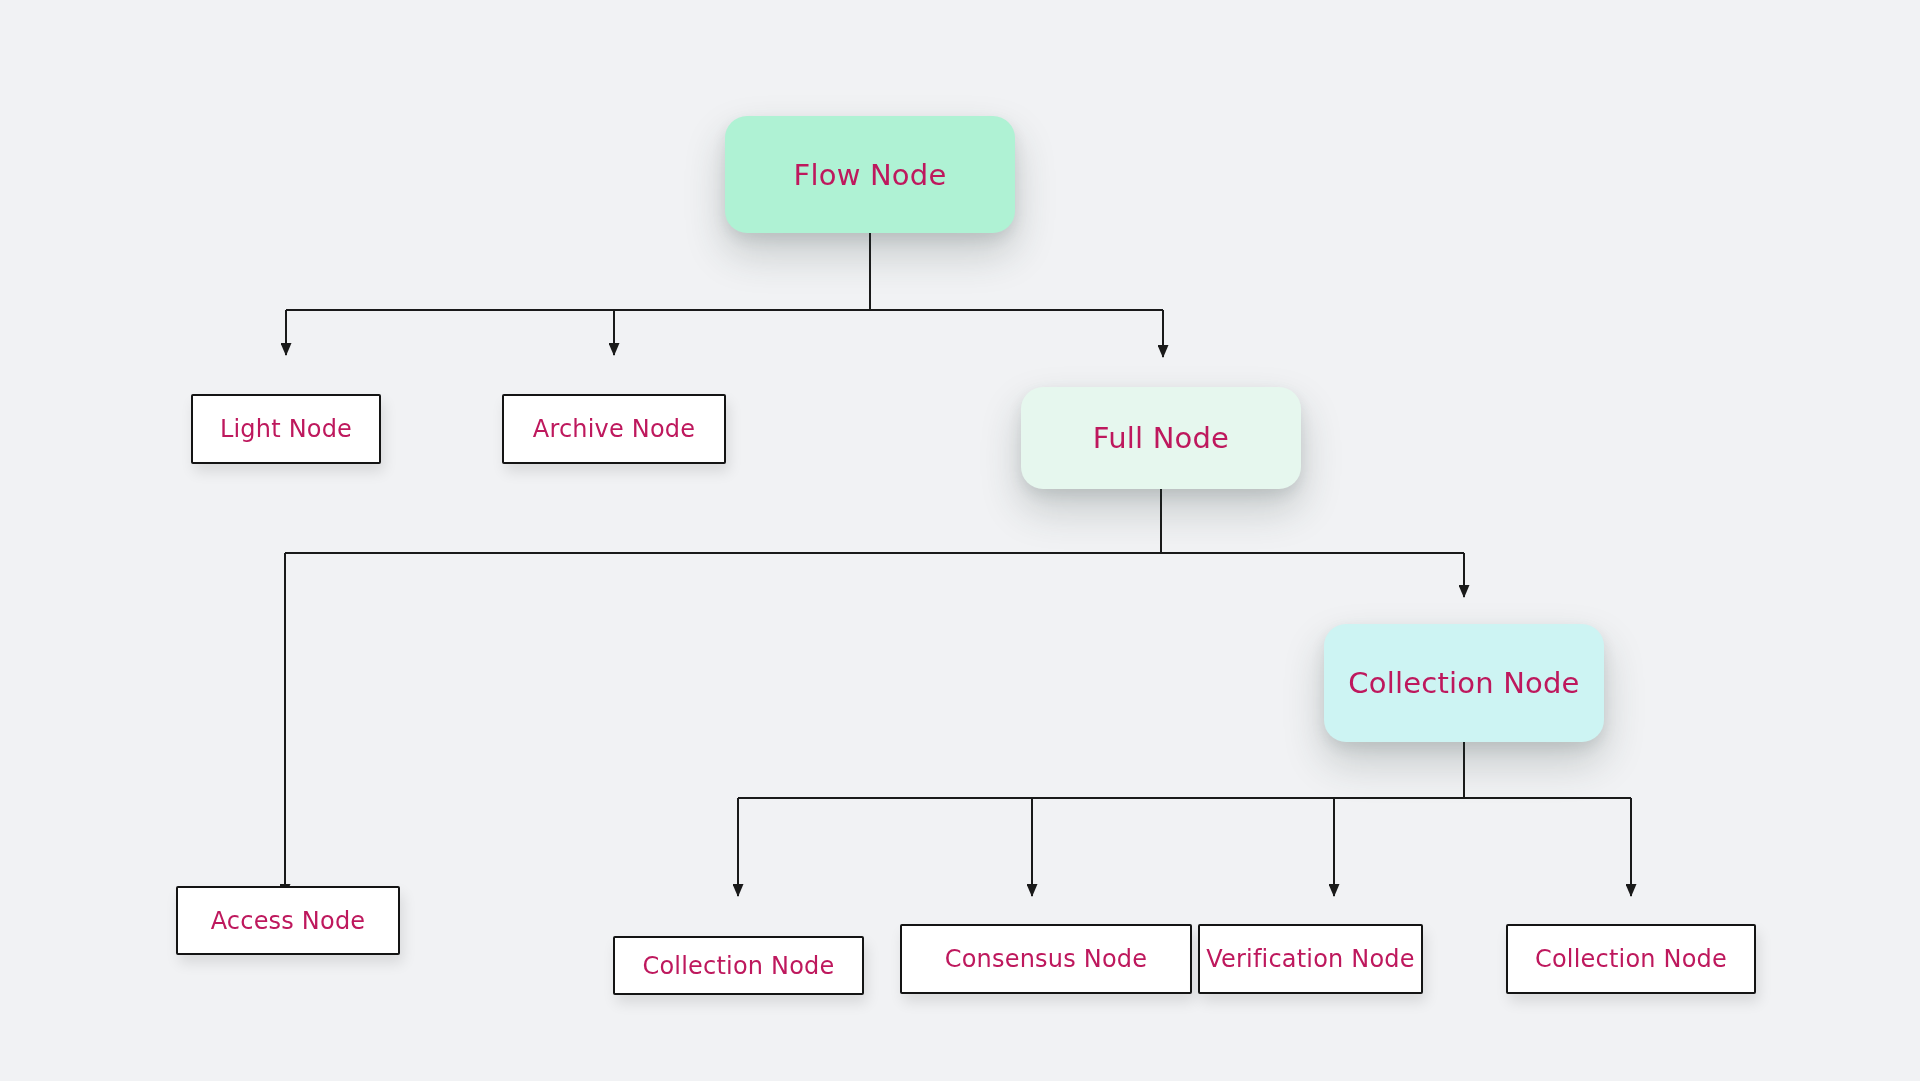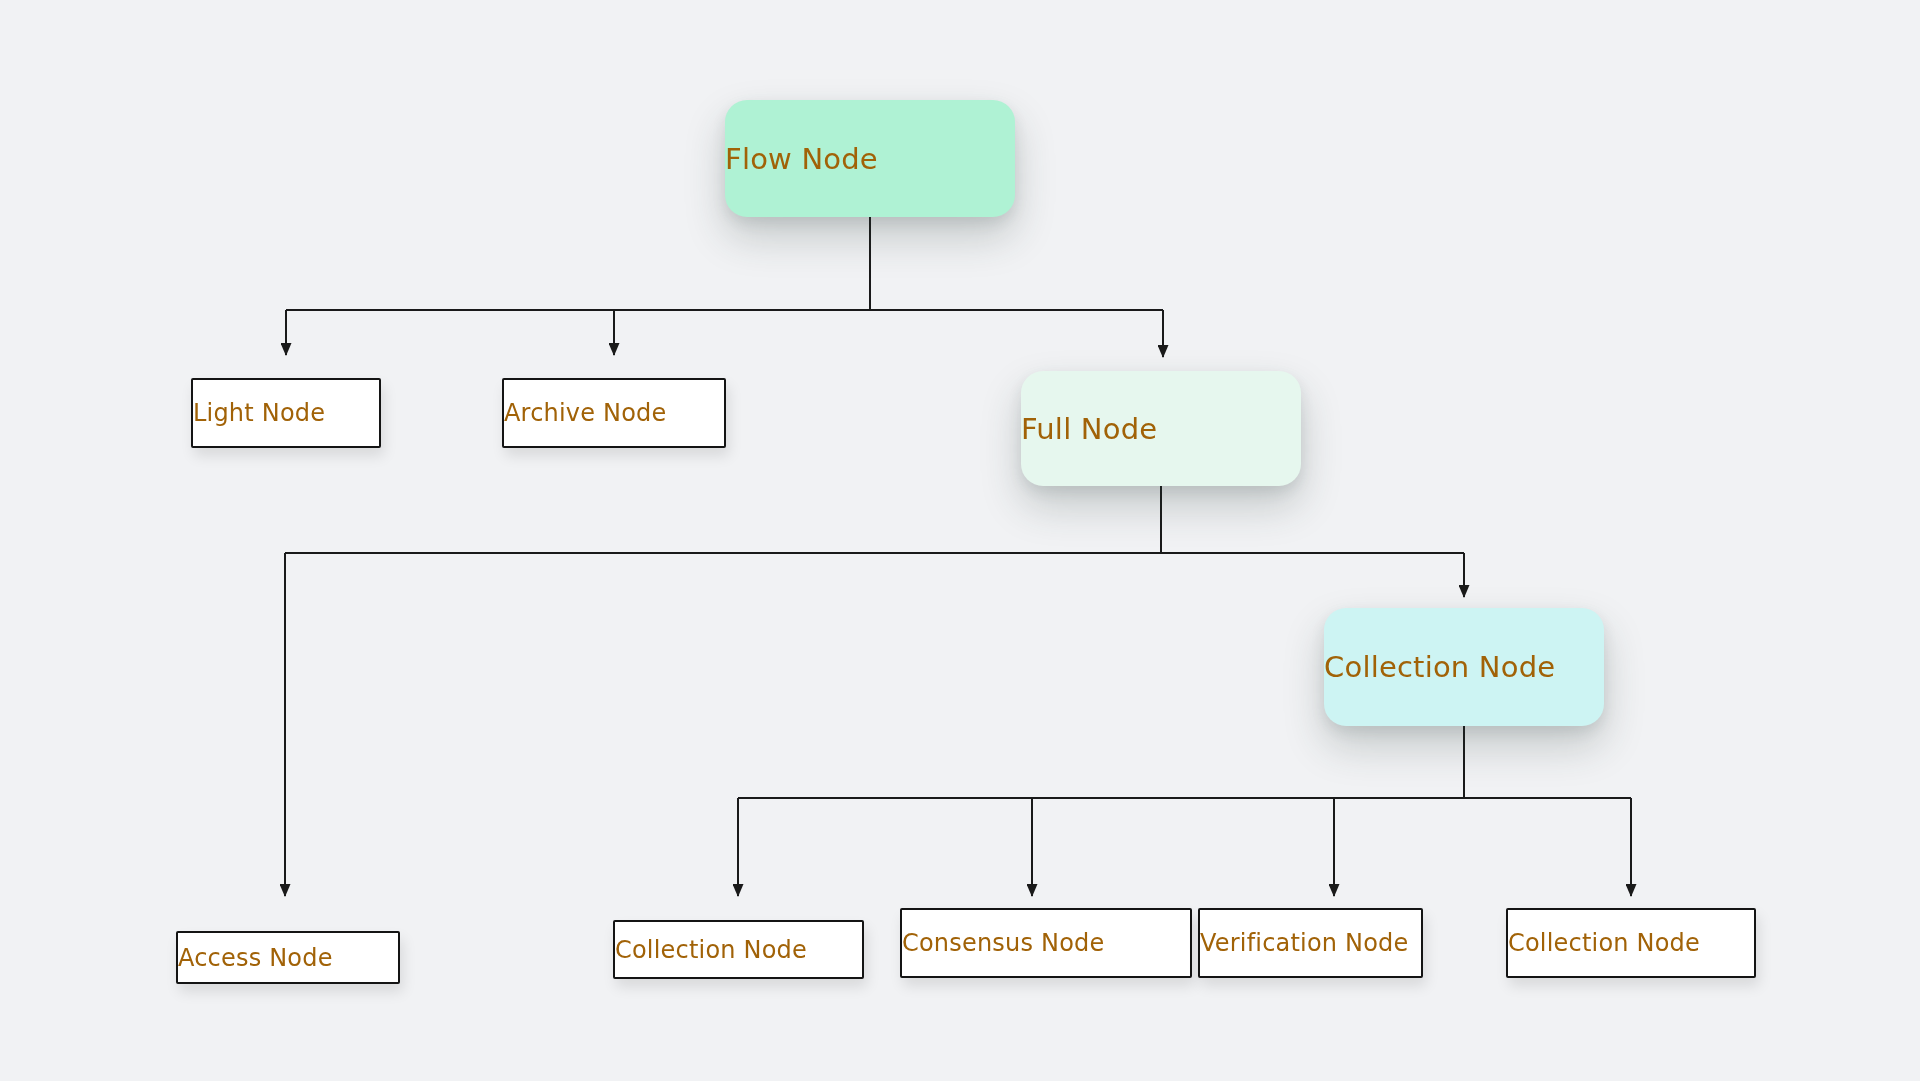--- a/index.html
+++ b/index.html
@@ -19,23 +19,25 @@
     position: absolute;
     left: 0;
     top: 0;
     width: 1920px;
     height: 1081px;
   }
   .node {
     position: absolute;
     display: flex;
     align-items: center;
-    color: #a16207;
+    justify-content: center;
+    color: #be185d;
     white-space: nowrap;
     box-sizing: border-box;
+    margin-top: 16px;
   }
   .node.branch {
     border-radius: 22px;
     font-size: 29px;
     font-weight: 500;
     letter-spacing: 0.2px;
     box-shadow: 0 20px 40px rgba(40, 60, 55, 0.22), 0 6px 14px rgba(40, 60, 55, 0.10);
   }
   .node.leaf {
     background: #FFFFFF;
@@ -85,29 +87,29 @@
   </div>
 
   <div class="node leaf" style="left: 191px; top: 378px; width: 190px; height: 70px; background: rgb(255, 255, 255);">
     <span>Light Node</span>
   </div>
 
   <div class="node leaf" style="left: 502px; top: 378px; width: 224px; height: 70px; background: rgb(255, 255, 255);">
     <span>Archive Node</span>
   </div>
 
-  <div class="node branch" style="left: 1021px; top: 371px; width: 280px; height: 115px; background: rgb(230, 247, 238);">
+  <div class="node branch" style="left: 1021px; top: 371px; width: 280px; height: 102px; background: rgb(230, 247, 238);">
     <span>Full Node</span>
   </div>
 
   <div class="node branch" style="left: 1324px; top: 608px; width: 280px; height: 118px; background: rgb(205, 244, 243);">
     <span>Collection Node</span>
   </div>
 
-  <div class="node leaf" style="left: 176px; top: 931px; width: 224px; height: 53px; background: rgb(255, 255, 255);">
+  <div class="node leaf" style="left: 176px; top: 870px; width: 224px; height: 69px; background: rgb(255, 255, 255);">
     <span>Access Node</span>
   </div>
 
   <div class="node leaf" style="left: 613px; top: 920px; width: 251px; height: 59px; background: rgb(255, 255, 255);">
     <span>Collection Node</span>
   </div>
 
   <div class="node leaf" style="left: 900px; top: 908px; width: 292px; height: 70px; background: rgb(255, 255, 255);">
     <span>Consensus Node</span>
   </div>

